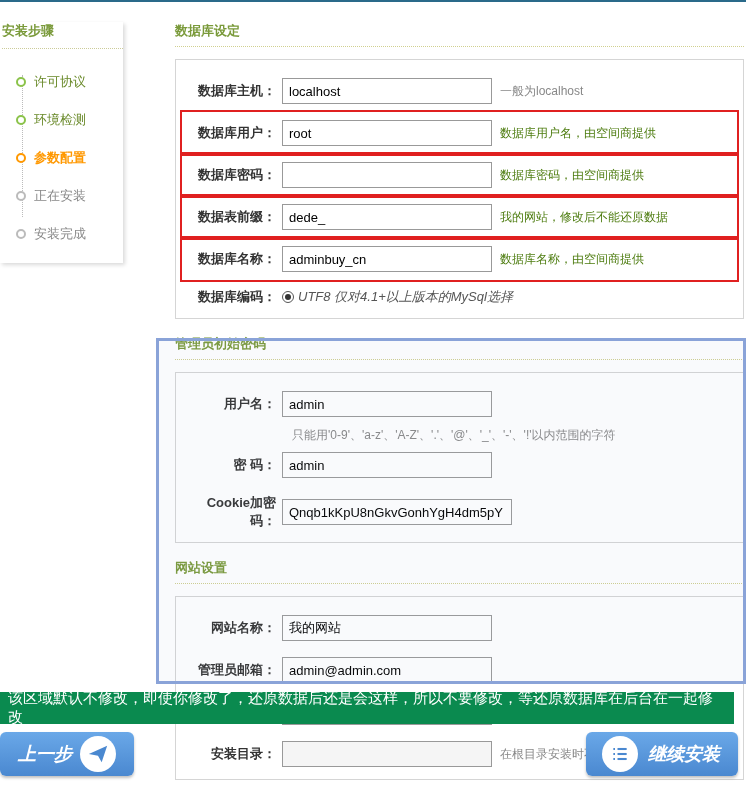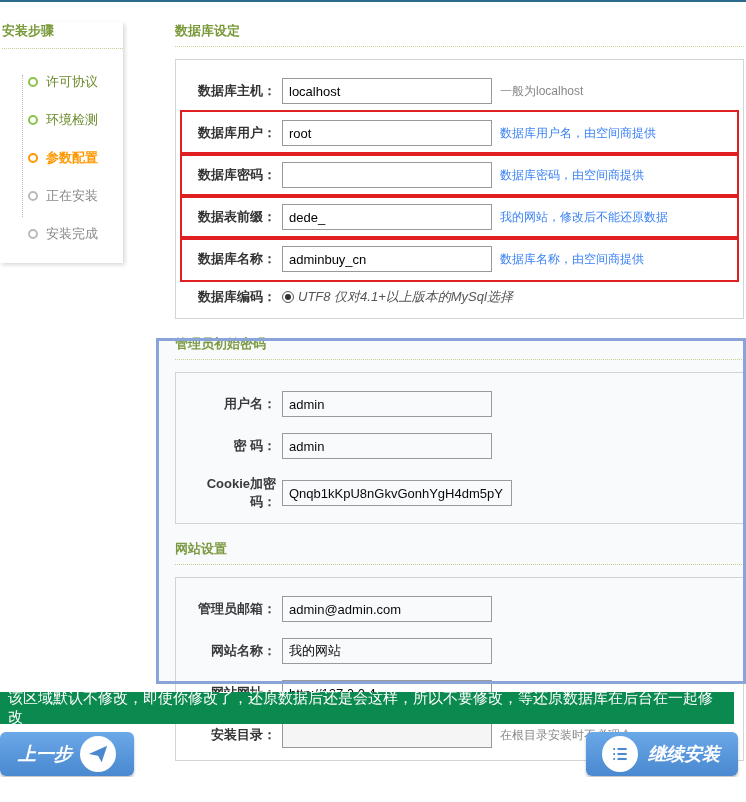--- a/index.html
+++ b/index.html
@@ -3,40 +3,40 @@
 <meta charset="utf-8">
 <style>
 * { box-sizing: border-box; margin: 0; padding: 0; }
 body { font-family: "Microsoft YaHei", Arial, sans-serif; font-size: 13px; background: #fff; width: 746px; position: relative; }
 .top-border { width: 746px; height: 2px; background: #2a6a8a; }
 .container { display: flex; padding-top: 20px; }
 .sidebar { width: 135px; padding-left: 0; padding-right: 12px; }
 .sidebar-title { color: #7a9a3a; font-weight: bold; font-size: 13px; margin-bottom: 8px; margin-left: 2px; }
 .sidebar-line { border: none; border-top: 1px dotted #cc9; margin-bottom: 14px; margin-left: 2px; }
 .sidebar-shadow { box-shadow: 2px 2px 4px rgba(0,0,0,0.15); padding-bottom: 10px; background: #fff; }
-.steps { position: relative; padding-left: 28px; text-align: right; }
+.steps { position: relative; padding-left: 16px; text-align: right; }
 .step-line { position: absolute; left: 22px; top: 12px; width: 1px; height: 142px; border-left: 1px dotted #bbb; }
 .step { position: relative; padding: 10px 0 10px 18px; height: 38px; display: flex; align-items: center; }
 .step-dot { position: absolute; left: 0; width: 10px; height: 10px; border-radius: 50%; background: #fff; border: 2px solid #bbb; }
 .step.done .step-dot { border-color: #8bc34a; }
 .step.active .step-dot { border-color: #ff9800; }
 .step-label { color: #888; font-size: 13px; }
 .step.done .step-label { color: #6a8a2a; }
 .step.active .step-label { color: #ff9800; font-weight: bold; }
 .main { flex: 1; padding-left: 40px; padding-right: 2px; }
 .section-title { color: #7a9a3a; font-weight: bold; font-size: 13px; margin-bottom: 6px; }
 .section-line { border: none; border-top: 1px dotted #d0d090; margin-bottom: 12px; }
 .form-box { border: 1px solid #d5d5d5; padding: 10px 6px 4px 6px; margin-bottom: 16px; }
 .form-row { display: flex; align-items: center; padding: 8px 4px; }
 .form-row.hi { outline: 2px solid #e02020; }
 .form-label { width: 96px; text-align: right; font-weight: bold; color: #333; font-size: 13px; padding-right: 6px; }
 .form-label.thin { font-weight: bold; }
 .form-input { width: 210px; height: 26px; border: 1px solid #999; padding: 0 6px; font-size: 13px; background: #fff; }
 .form-note { margin-left: 8px; color: #888; font-size: 12px; }
-.form-note.red { color: #3b82f6; }
+.form-note.red { color: #4d7c0f; }
 .radio-wrap { display: flex; align-items: center; gap: 4px; }
 .radio-dot { width: 12px; height: 12px; border: 1px solid #555; border-radius: 50%; display: inline-flex; align-items: center; justify-content: center; background: #fff; }
 .radio-dot::after { content: ""; width: 6px; height: 6px; background: #333; border-radius: 50%; }
 .radio-label { color: #555; font-size: 13px; font-style: italic; }
 .help-small { color: #888; font-size: 12px; margin-left: 110px; margin-top: 2px; }
 .overlay-box { position: absolute; left: 156px; right: 0; top: 338px; height: 346px; border: 3px solid #8aa3d8; background: rgba(150,170,210,0.06); pointer-events: none; }
 .green-banner { position: absolute; left: 0; right: 12px; top: 692px; height: 32px; background: #0a8a4f; color: #fff; font-size: 15px; display: flex; align-items: center; padding: 0 8px; }
 .bottom-btns { position: absolute; left: 0; right: 8px; top: 732px; display: flex; justify-content: space-between; gap: 30px; }
 .btn { height: 44px; border-radius: 6px; background: linear-gradient(#6aa8e8, #4a88d0); color: #fff; font-size: 18px; font-weight: bold; display: flex; align-items: center; padding: 0 18px; gap: 10px; box-shadow: 0 2px 3px rgba(0,0,0,0.25); font-style: italic; }
 .btn-icon-circle { width: 36px; height: 36px; border-radius: 50%; background: #fff; display: flex; align-items: center; justify-content: center; margin-left: -2px; }
@@ -119,40 +119,41 @@
       </div>
     </div>
 
     <div class="section-title">管理员初始密码</div>
     <hr class="section-line">
     <div class="form-box">
       <div class="form-row">
         <div class="form-label thin">用户名：</div>
         <input class="form-input" value="admin" style="">
       </div>
+      <div class="help-small">只能用'0-9'、'a-z'、'A-Z'、'.'、'@'、'_'、'-'、'!'以内范围的字符</div>
       <div class="form-row">
         <div class="form-label thin">密 码：</div>
         <input class="form-input" value="admin" style="">
       </div>
       <div class="form-row">
         <div class="form-label thin">Cookie加密码：</div>
         <input class="form-input" style="width: 230px;" value="Qnqb1kKpU8nGkvGonhYgH4dm5pY">
       </div>
     </div>
 
     <div class="section-title">网站设置</div>
     <hr class="section-line">
     <div class="form-box">
       <div class="form-row">
+        <div class="form-label thin">网站名称：</div>
+        <input class="form-input" value="我的网站" style="">
+      </div>
+      <div class="form-row">
         <div class="form-label thin">管理员邮箱：</div>
         <input class="form-input" value="admin@admin.com" style="">
-      </div>
-      <div class="form-row">
-        <div class="form-label thin">网站名称：</div>
-        <input class="form-input" value="我的网站" style="">
       </div>
       <div class="form-row">
         <div class="form-label thin">网站网址：</div>
         <input class="form-input" value="http://127.0.0.4" style="">
       </div>
       <div class="form-row">
         <div class="form-label thin">安装目录：</div>
         <input class="form-input ro" value="" style="">
         <div class="form-note">在根目录安装时不必理会</div>
       </div>

